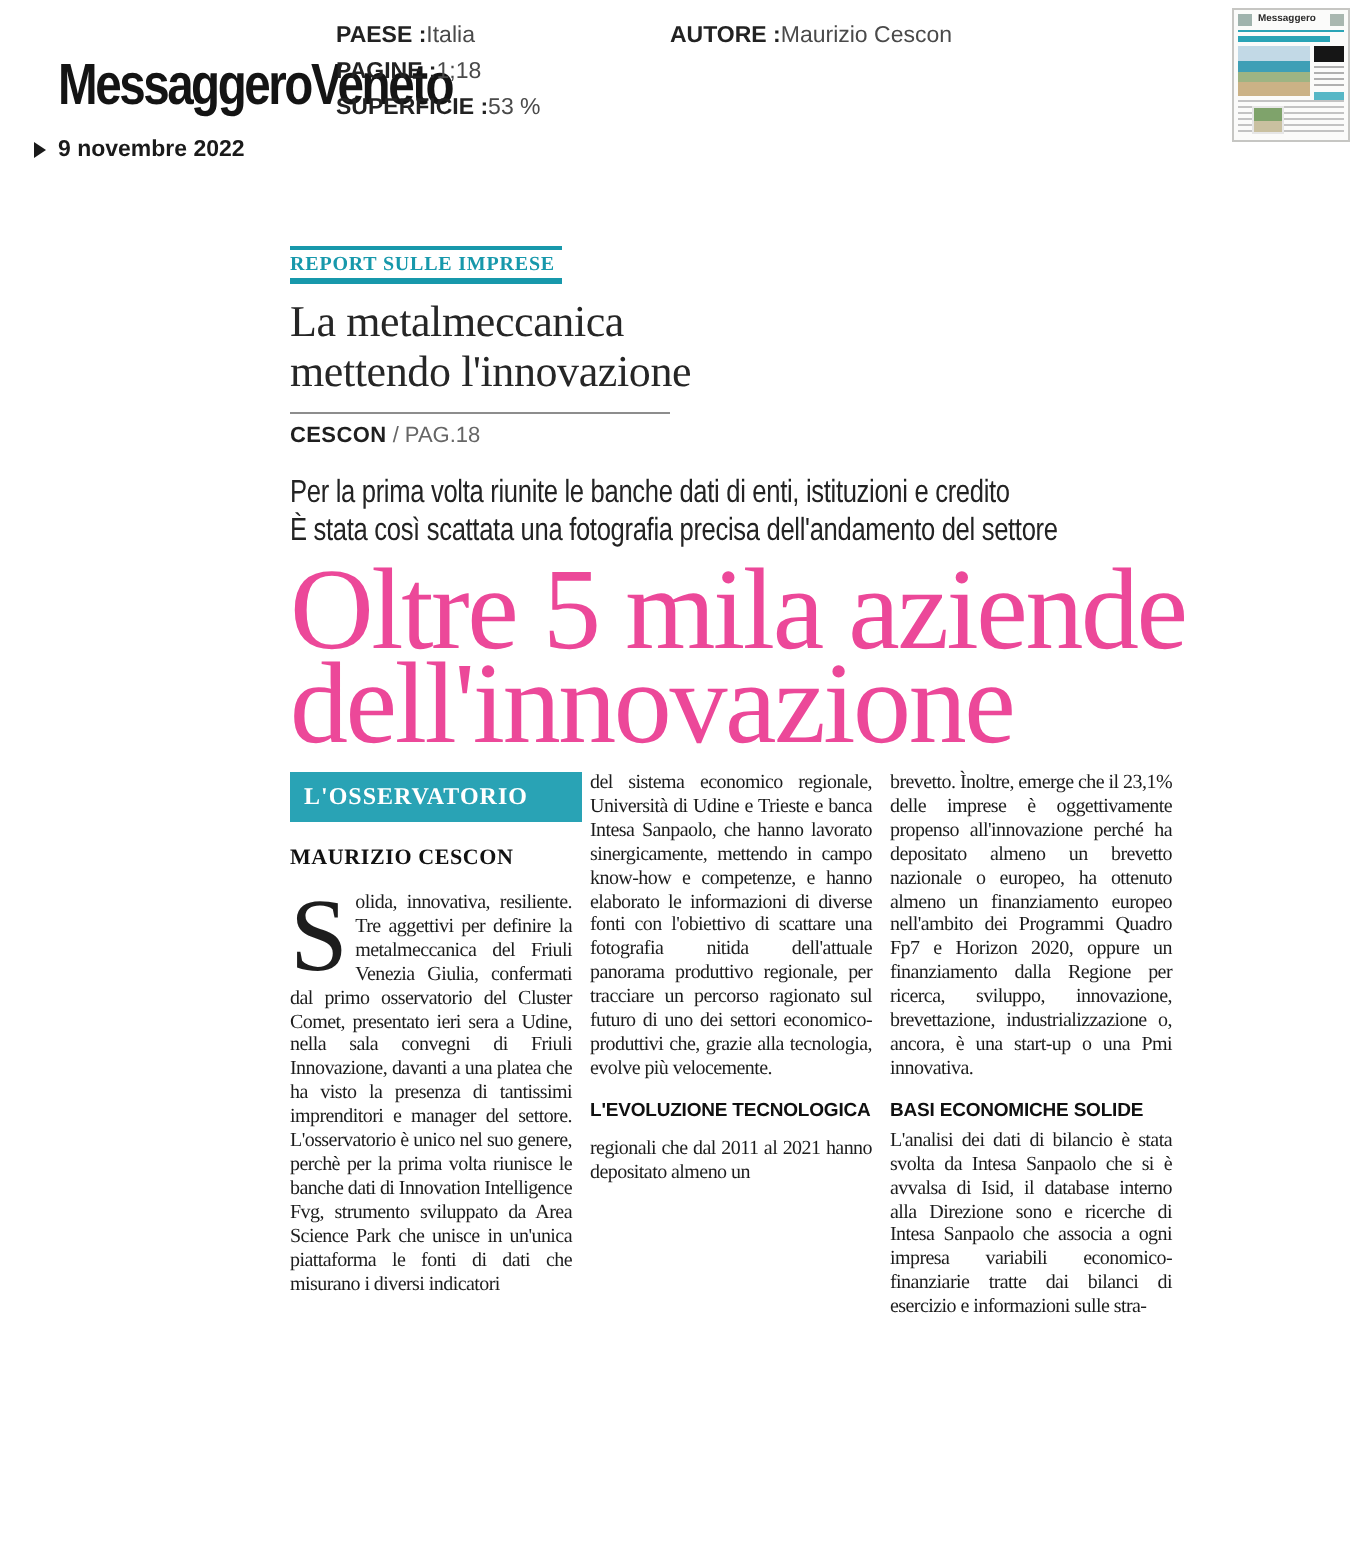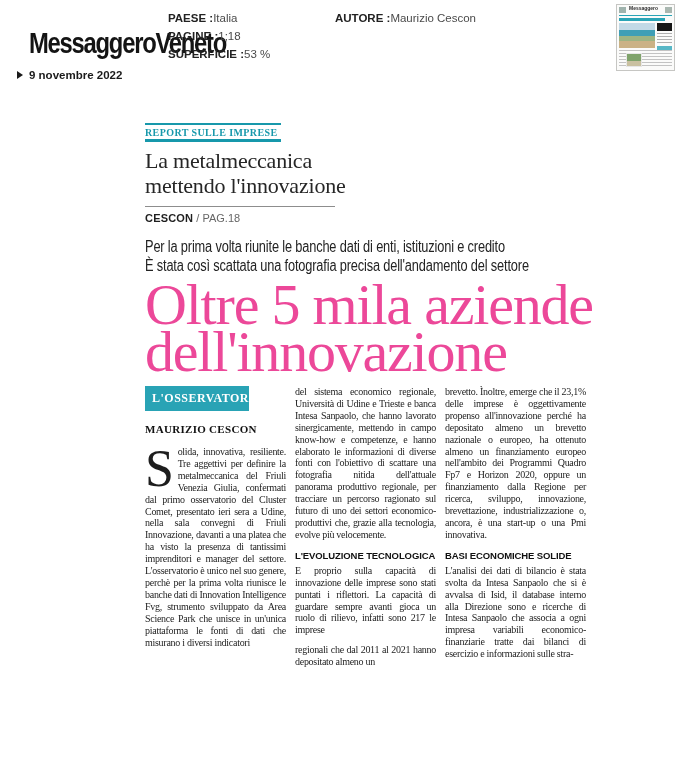--- a/index.html
+++ b/index.html
@@ -73,21 +73,21 @@
   }
   .columns{margin-top:11px;display:flex;gap:9px;}
   .col{width:141px;box-sizing:border-box;}
   .col p{
     margin:0;font-family:"Liberation Serif", serif;font-size:10px;line-height:11.9px;
     letter-spacing:-.28px;text-align:justify;color:#1d1d1d;
   }
   .obs-box{
     background:#29a3b5;color:#ffffff;font-family:"Liberation Serif", serif;
     font-weight:bold;font-size:12px;letter-spacing:.5px;
-    padding:5px 4px 5px 7px;width:104px;box-sizing:border-box;
+    padding:5px 4px 5px 7px;width:146px;box-sizing:border-box;
   }
   .author{
     margin:12px 0 11px;font-family:"Liberation Serif", serif;font-weight:bold;
     font-size:11px;letter-spacing:.3px;color:#121212;
   }
   .dropcap{
     float:left;font-family:"Liberation Serif", serif;font-size:52px;line-height:41px;
     height:43px;margin:2px 4px 0 0;color:#1d1d1d;
   }
   .col-heading{
@@ -159,21 +159,20 @@
 
     <div class="col">
       <div class="obs-box">L'OSSERVATORIO</div>
       <div class="author">MAURIZIO CESCON</div>
       <p><span class="dropcap">S</span><span>olida, innovativa, resiliente. Tre aggettivi per definire la metalmeccanica del Friuli Venezia Giulia, confermati dal primo osservatorio del Cluster Comet, presentato ieri sera a Udine, nella sala convegni di Friuli Innovazione, davanti a una platea che ha visto la presenza di tantissimi imprenditori e manager del settore. L'osservatorio è unico nel suo genere, perchè per la prima volta riunisce le banche dati di Innovation Intelligence Fvg, strumento sviluppato da Area Science Park che unisce in un'unica piattaforma le fonti di dati che misurano i diversi indicatori</span></p>
     </div>
 
     <div class="col">
       <p>del sistema economico regionale, Università di Udine e Trieste e banca Intesa Sanpaolo, che hanno lavorato sinergicamente, mettendo in campo know-how e competenze, e hanno elaborato le informazioni di diverse fonti con l'obiettivo di scattare una fotografia nitida dell'attuale panorama produttivo regionale, per tracciare un percorso ragionato sul futuro di uno dei settori economico-produttivi che, grazie alla tecnologia, evolve più velocemente.</p>
       <div class="col-heading">L'EVOLUZIONE TECNOLOGICA</div>
-      <p>E proprio sulla capacità di innovazione delle imprese sono stati puntati i riflettori. La capacità di guardare sempre avanti gioca un ruolo di rilievo, infatti sono 217 le imprese</p>
       <p class="gap-para">regionali che dal 2011 al 2021 hanno depositato almeno un</p>
     </div>
 
     <div class="col">
       <p>brevetto. Ìnoltre, emerge che il 23,1% delle imprese è oggettivamente propenso all'innovazione perché ha depositato almeno un brevetto nazionale o europeo, ha ottenuto almeno un finanziamento europeo nell'ambito dei Programmi Quadro Fp7 e Horizon 2020, oppure un finanziamento dalla Regione per ricerca, sviluppo, innovazione, brevettazione, industrializzazione o, ancora, è una start-up o una Pmi innovativa.</p>
       <div class="col-heading">BASI ECONOMICHE SOLIDE</div>
       <p>L'analisi dei dati di bilancio è stata svolta da Intesa Sanpaolo che si è avvalsa di Isid, il database interno alla Direzione sono e ricerche di Intesa Sanpaolo che associa a ogni impresa variabili economico-finanziarie tratte dai bilanci di esercizio e informazioni sulle stra-</p>
     </div>
 
   </div>

